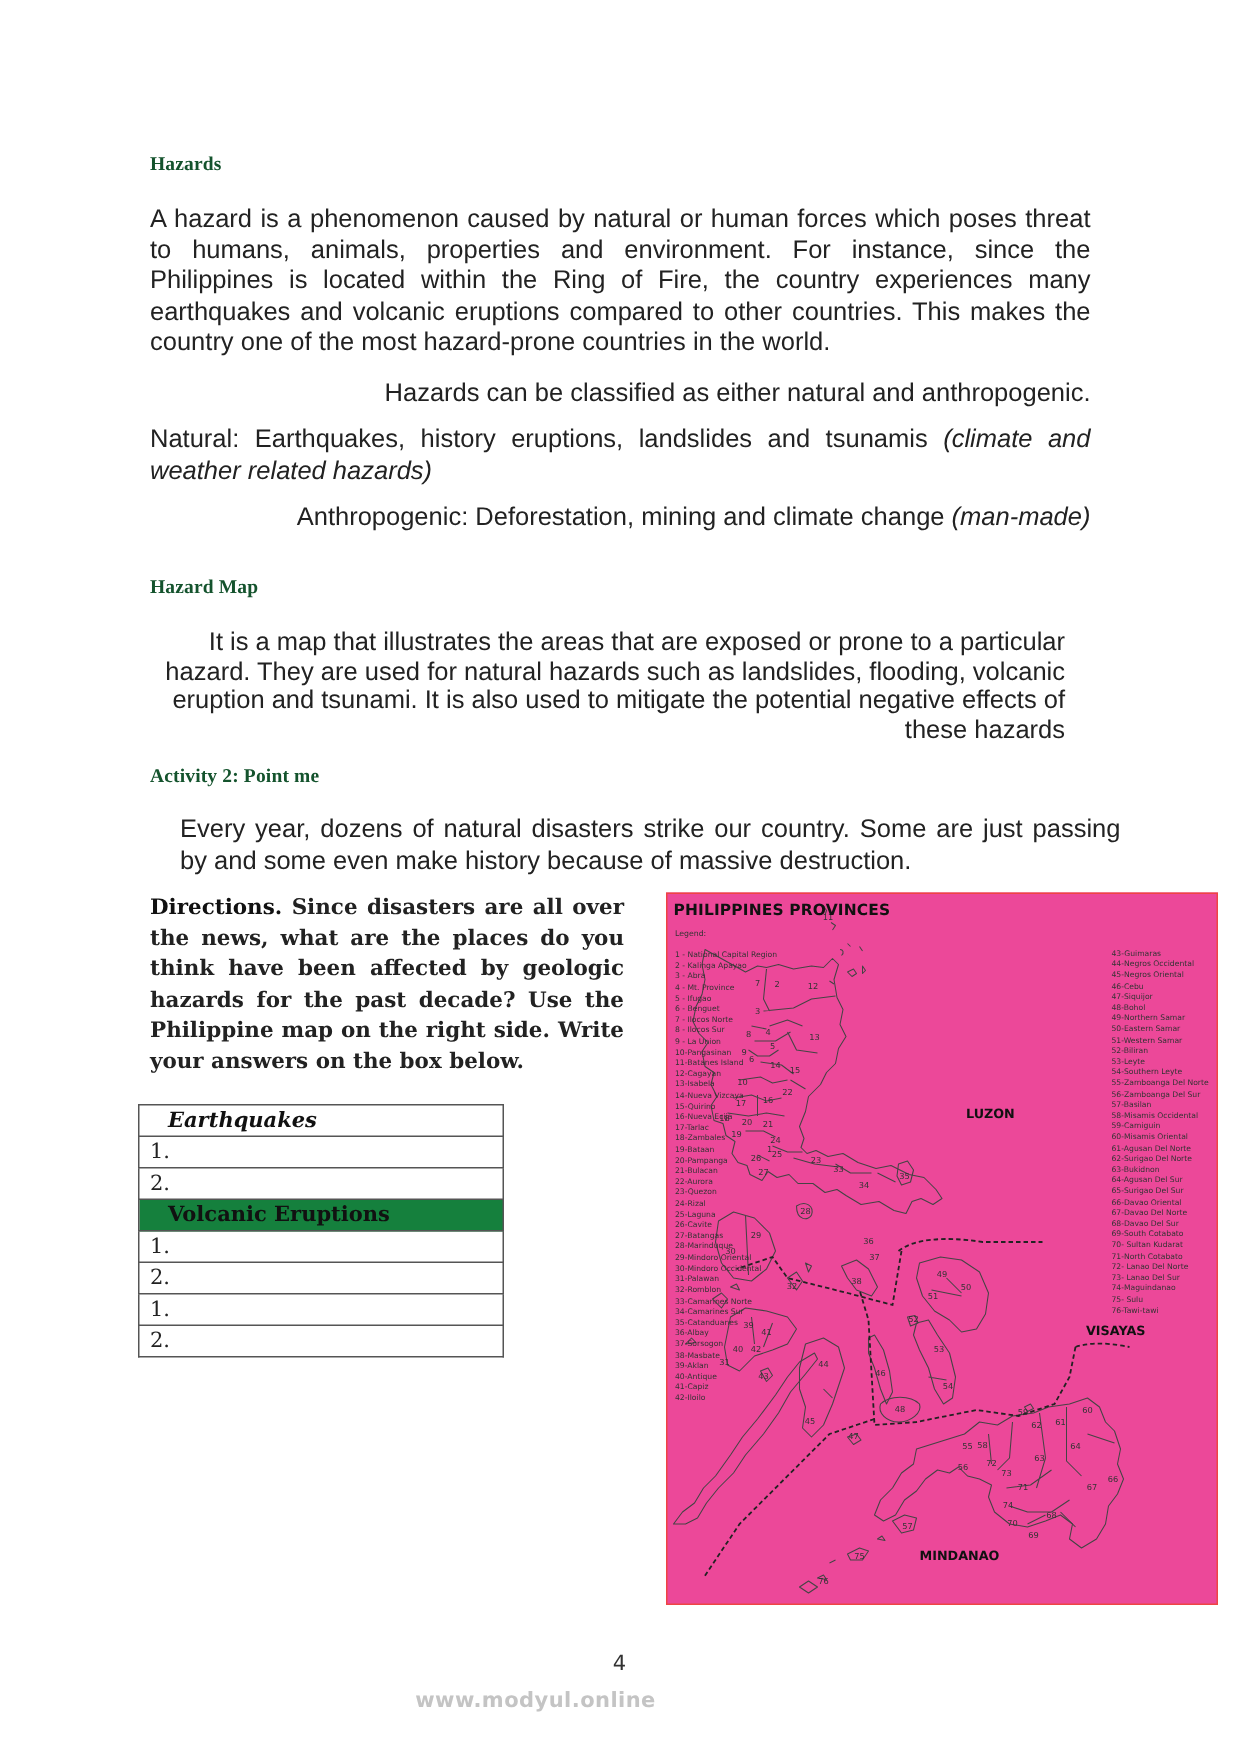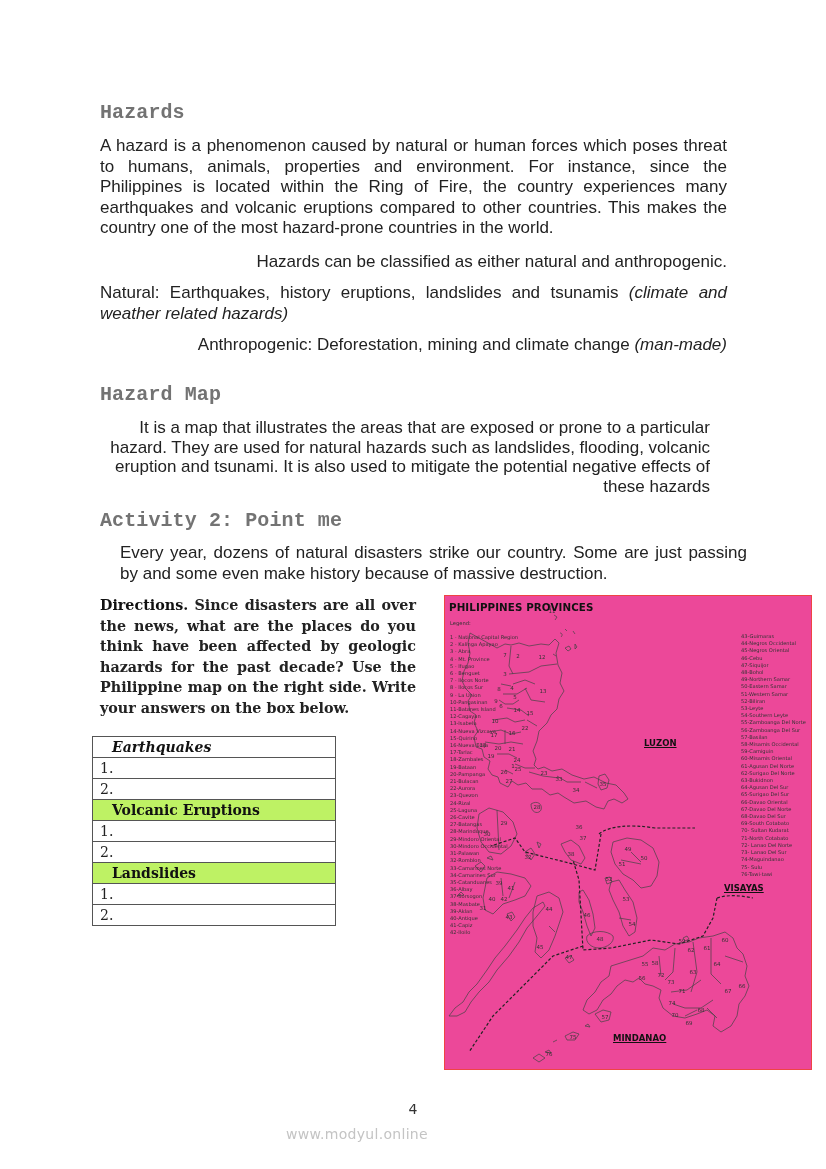--- a/index.html
+++ b/index.html
@@ -1,51 +1,51 @@
 <!DOCTYPE html>
 <html><head>
 <meta charset="utf-8">
 <style>
   html, body { margin: 0; padding: 0; background: #ffffff; }
   body { width: 826px; height: 1169px; position: relative; overflow: hidden;
          font-family: "DejaVu Serif", "Liberation Serif", serif; color: #1a1a1a; }
-  h2 { position: absolute; margin: 0; font-family: Liberation Mono, monospace; font-weight: bold;
-       font-size: 20px; color: #737373; letter-spacing: 0.1px; }
+  h2 { position: absolute; margin: 0; font-family: Liberation Serif, serif; font-weight: bold;
+       font-size: 13px; color: #14532d; letter-spacing: 0.1px; }
   .para { position: absolute; left: 100px; width: 627px; margin: 0;
           font-family: Liberation Sans, sans-serif; font-size: 17px; line-height: 20.5px;
           text-align: justify; color: #222; }
   .para.left { text-align: right; }
   .para i { font-style: italic; }
   .directions { position: absolute; left: 100px; top: 595px; width: 316px; margin: 0;
           font-family: "DejaVu Serif", serif; font-size: 14.3px; line-height: 20.6px;
           text-align: justify; text-align-last: left; color: #222; font-weight: bold; }
   .directions b { color: #111; }
   table.answers { position: absolute; left: 92px; top: 736px; width: 244px;
           border-collapse: collapse; font-family: "DejaVu Serif", serif; font-size: 14px; }
   table.answers td { border: 1px solid #555; height: 20px; padding: 0 0 0 7px; line-height: 20px; color: #222; }
   table.answers tr.head td { font-weight: bold; color: #111; padding-left: 19px; }
-  table.answers tr.head.shaded td { background: #bef264; }
+  table.answers tr.head.shaded td { background: #15803d; }
   table.answers tr.head.italic td { font-style: italic; }
   .mapbox { position: absolute; left: 444px; top: 595px; width: 366px; height: 473px;
             border: 1px solid #ef4444; background: #ec4899; overflow: hidden; }
   .map-title { position: absolute; left: 4px; top: 5px; font-family: "DejaVu Sans", sans-serif;
                font-weight: bold; font-size: 10.3px; color: #111; letter-spacing: 0.1px; }
   .legend-label { position: absolute; left: 5px; top: 24px; font-family: "DejaVu Sans", sans-serif;
                   font-size: 5.2px; color: #333; }
   .legend-col { position: absolute; font-family: "DejaVu Sans", sans-serif; font-size: 5.1px;
                 line-height: 7.2px; color: #333; margin: 0; padding: 0; list-style: none; white-space: nowrap; }
   .legend-col.l { left: 5px; top: 38px; }
   .legend-col.r { left: 296px; top: 37px; }
   .region-label { position: absolute; font-family: "DejaVu Sans", sans-serif; font-weight: bold;
-                  font-size: 8.5px; color: #111; text-decoration: underline; }
+                  font-size: 8.5px; color: #111; }
   svg.map { position: absolute; left: 0; top: 0; }
   .page-num { position: absolute; left: 0; width: 826px; top: 1101px; text-align: center;
               font-family: "DejaVu Sans", sans-serif; font-size: 14px; color: #333; }
   .watermark { position: absolute; left: 0; width: 714px; top: 1126px; text-align: center;
-               font-family: "DejaVu Sans", sans-serif; font-size: 14px; color: #c4c4c4; letter-spacing: 0.3px; }
+               font-family: "DejaVu Sans", sans-serif; font-size: 14px; color: #c4c4c4; letter-spacing: 0.3px; font-weight: bold; }
 </style>
 </head>
 <body>
 
 <h2 style="left:100px; top:101px;">Hazards</h2>
 <p class="para" style="top:136px;">A hazard is a phenomenon caused by natural or human forces which poses threat to humans, animals, properties and environment. For instance, since the Philippines is located within the Ring of Fire, the country experiences many earthquakes and volcanic eruptions compared to other countries. This makes the country one of the most hazard-prone countries in the world.</p>
 <p class="para left" style="top:252px;">Hazards can be classified as either natural and anthropogenic.</p>
 <p class="para" style="top:283px;">
   <span>Natural: Earthquakes, history eruptions, landslides and tsunamis </span><i>(climate and weather related hazards)</i>
 </p>
@@ -75,23 +75,20 @@
         <td>2.</td>
       </tr>
     <tr class="head shaded">
         <td>Volcanic Eruptions</td>
       </tr>
     <tr>
         <td>1.</td>
       </tr>
     <tr>
         <td>2.</td>
-      </tr>
-    <tr class="head shaded">
-        <td>Landslides</td>
       </tr>
     <tr>
         <td>1.</td>
       </tr>
     <tr>
         <td>2.</td>
       </tr>
   </tbody>
 </table>
 

